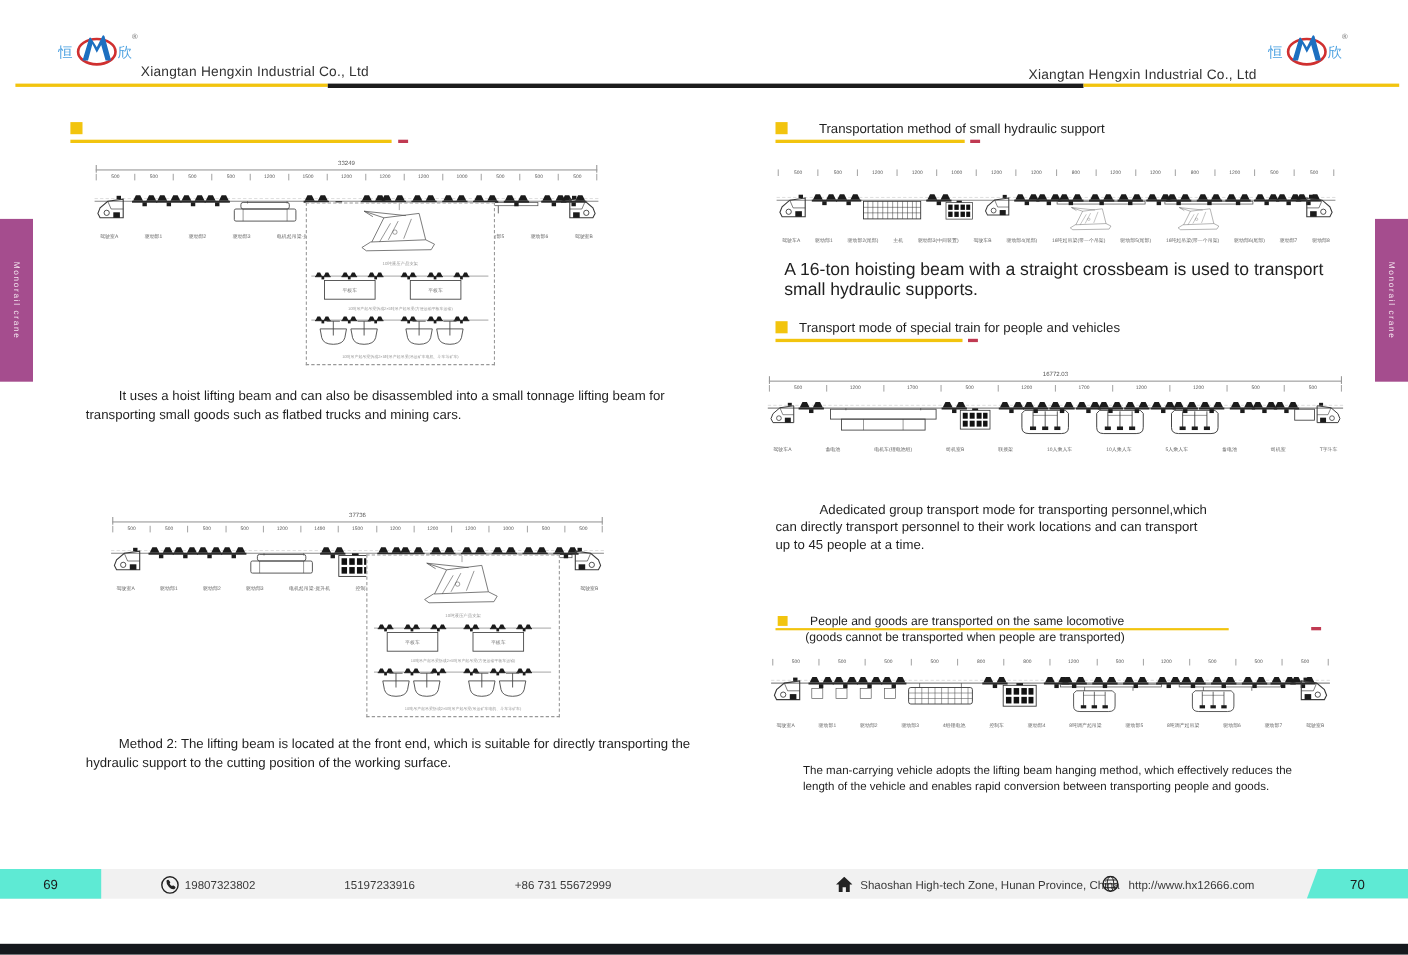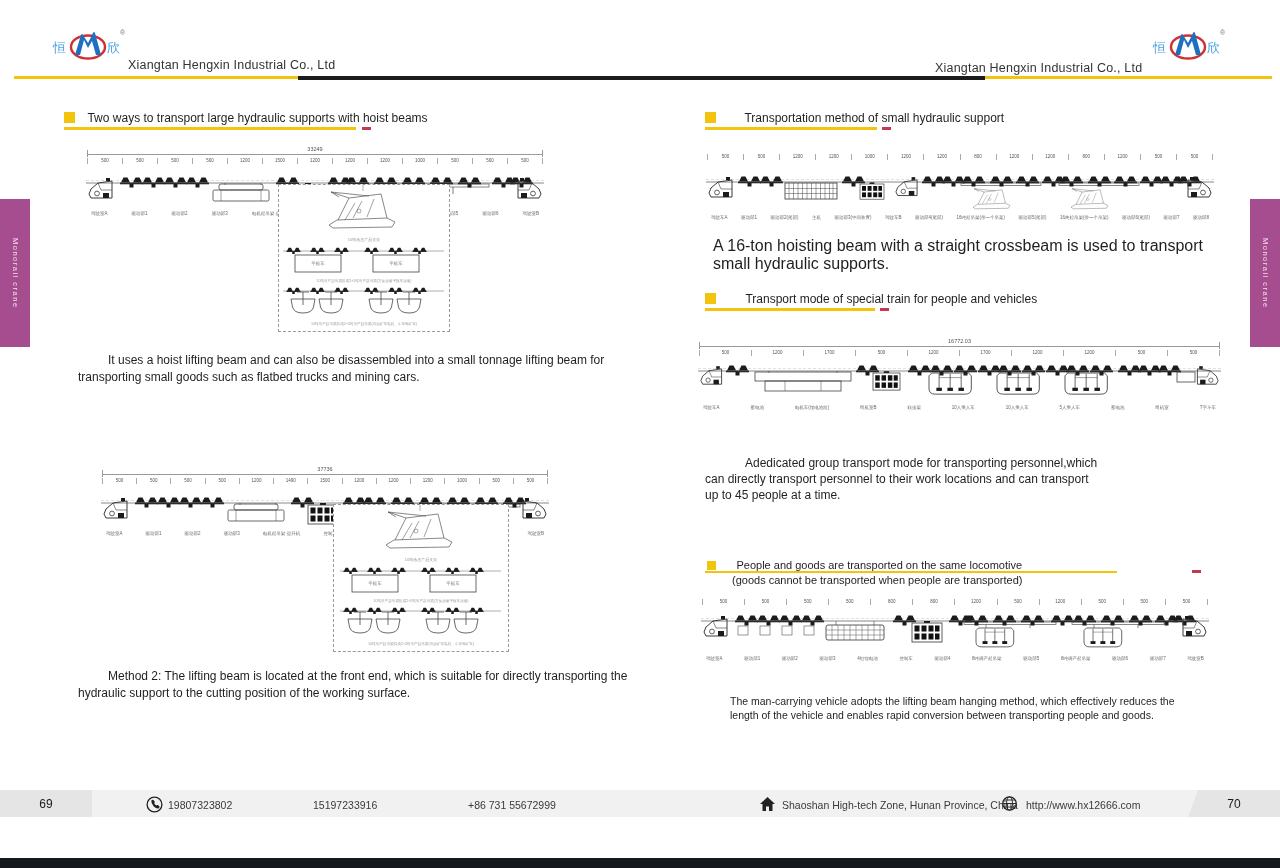--- a/index.html
+++ b/index.html
@@ -32,21 +32,21 @@
   .unit-row span{font-size:4.5px;color:#666;white-space:nowrap}
   .subbox{position:absolute;border:1px dashed #999;background:#fff}
   svg text{font-family:"Liberation Sans",sans-serif}
   
   .para p{font-size:12px;line-height:16.5px;color:#1f1f1f;text-indent:30px}
   .para p.ind2{text-indent:56px}
   .cap{font-size:16px;color:#1f1f1f}
   .cap-sm{font-size:10.5px;line-height:14px;color:#1f1f1f}
   
   .footer-bar{background:#f1f1f1}
-  .pg{background:#e5e5e5;font-size:12px;color:#1a1a1a;display:flex;align-items:center;justify-content:center}
+  .pg{background:#5eead4;font-size:12px;color:#1a1a1a;display:flex;align-items:center;justify-content:center}
   .ft{font-size:10.5px;color:#3a3a3a;line-height:17px}
   .bottom-strip{background:#15181d}
 </style>
 </head>
 <body>
 
 <svg width="0" height="0" style="position:absolute" aria-hidden="true">
   <defs>
     <g id="bogie">
       <path d="M0,5 L2.5,0 L6.5,0 L9,5 Z" fill="#1b1b1b"></path>
@@ -136,21 +136,20 @@
 
 <div class="abs side-tab" style="left:0;top:199px">
   <span>Monorail crane</span>
 </div>
 <div class="abs side-tab" style="left:1250px;top:199px">
   <span>Monorail crane</span>
 </div>
 
 <div class="abs" style="left:64px;top:108px">
   <span class="sq"></span>
-  <span class="h-text" style="margin-left:8px">Two ways to transport large hydraulic supports with hoist beams</span>
 </div>
 <div class="abs u-line" style="left:64px;top:127px;width:292px"></div>
 <div class="abs r-dash" style="left:362px;top:127px"></div>
 
 <div class="drawing" style="left:85px;top:148px;width:460px">
   <div class="dim-total">
     <span class="dim-label">33249</span>
     <div class="dim-line"></div>
   </div>
   <div class="seg-row">
@@ -487,21 +486,21 @@
       <span>驱动部6(尾部)</span>
       <span>驱动部7</span>
       <span>驱动部8</span>
     </div>
 </div>
 
 <div class="abs cap" style="left:713px;top:237px;width:508px">A 16-ton hoisting beam with a straight crossbeam is used to transport small hydraulic supports.</div>
 
 <div class="abs" style="left:705px;top:289px">
   <span class="sq"></span>
-  <span class="h-text" style="margin-left:25px">Transport mode of special train for people and vehicles</span>
+  <span class="h-text" style="margin-left:6px">Transport mode of special train for people and vehicles</span>
 </div>
 <div class="abs u-line" style="left:705px;top:308px;width:170px"></div>
 <div class="abs r-dash" style="left:880px;top:308px"></div>
 
 <div class="drawing" style="left:697px;top:340px;width:525px">
   <div class="dim-total">
     <span class="dim-label">16772.03</span>
     <div class="dim-line"></div>
   </div>
   <div class="seg-row">

